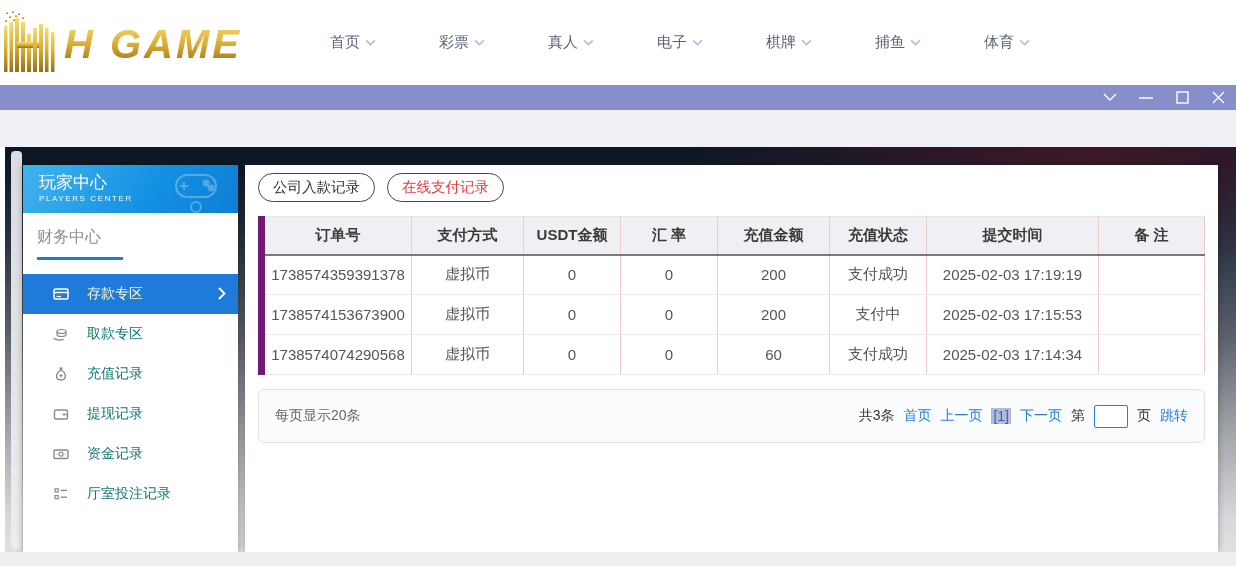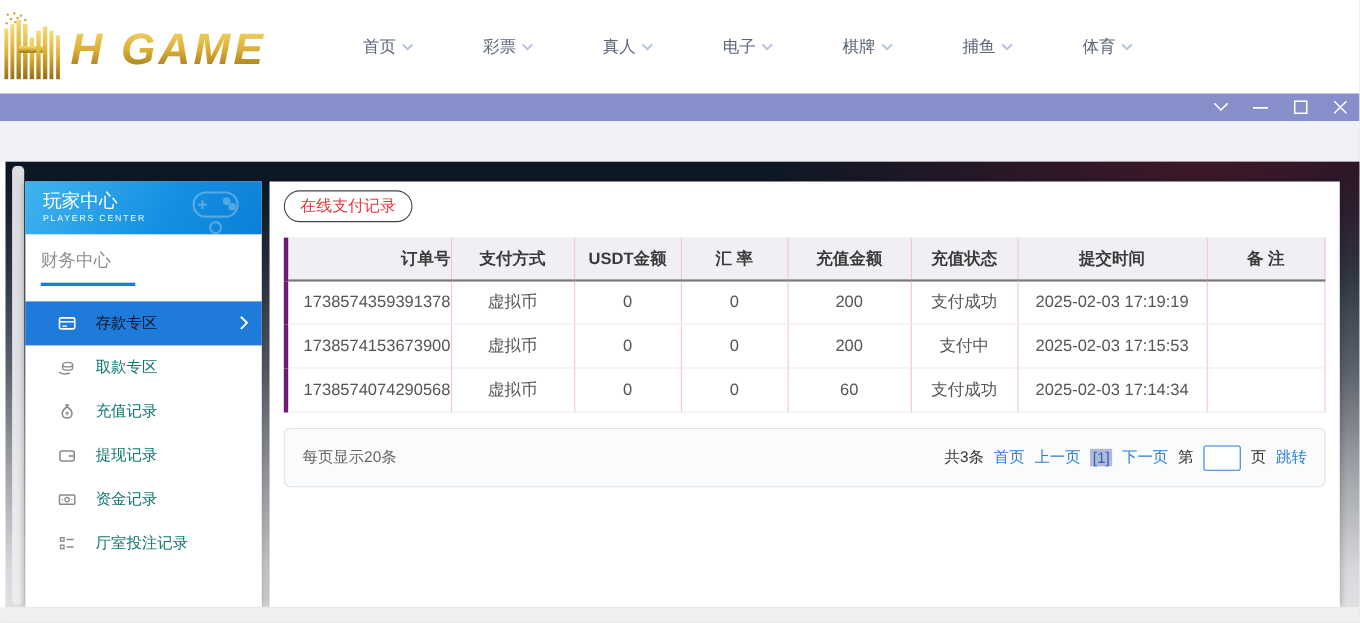--- a/index.html
+++ b/index.html
@@ -36,21 +36,21 @@
   .sb-title { font-size:17px; line-height:22px; }
   .sb-sub { font-size:8px; letter-spacing:1.6px; opacity:.95; }
   .sb-pad-icon { position:absolute; right:10px; top:4px; opacity:.28; }
   .sb-section { padding:14px 14px 8px 14px; }
   .sb-section-label { font-size:16px; color:#8f8f8f; }
   .sb-underline { margin-top:9px; width:86px; height:3px; background:#1f7bd9; }
   .sb-menu { margin-top:6px; }
   .sb-item { position:relative; height:40px; display:flex; align-items:center; padding-left:30px; gap:18px; color:#0f766e; cursor:pointer; }
   .sb-item .sb-icon { width:16px; height:16px; color:#8a8a8a; flex:0 0 16px; }
   .sb-item-label { font-size:14px; }
-  .sb-item.active { background:#1f7bd9; color:#0f172a; }
+  .sb-item.active { background:#1f7bd9; color:#fef9c3; }
   .sb-item.active .sb-icon { color:#fff; }
   .sb-item .sb-arrow { position:absolute; right:12px; top:13px; }
 
   
   .panel { position:absolute; left:240px; top:18px; width:973px; height:387px; background:#ffffff; box-shadow:0 0 7px rgba(0,0,0,0.3); padding:8px 13px 0 13px; }
 
   .tabs { display:flex; gap:12px; }
   .tab { height:29px; padding:0 14px; display:flex; align-items:center; border:1.5px solid #454545; border-radius:16px; background:#fff; font-size:14.5px; color:#333; cursor:pointer; }
   .tab.active { color:#e4393c; }
 
@@ -58,21 +58,21 @@
   .f-label { font-size:15px; color:#333; white-space:nowrap; }
   .f-select { width:80px; height:30px; border:1px solid #9b9b9b; border-radius:2px; background:#fff; display:flex; align-items:center; justify-content:space-between; padding:0 7px; cursor:pointer; }
   .f-select-value { font-size:14.5px; color:#222; }
   .f-input { width:150px; height:30px; border:1px solid #9b9b9b; border-radius:2px; background:#fff; font-size:14.5px; color:#222; padding:0 6px; font-family:inherit; }
   .f-gap { width:6px; }
   .query-btn { margin-left:10px; height:31px; padding:0 13px; background:#2b7fd9; color:#fff; border:none; border-radius:3px; font-size:15px; cursor:pointer; font-family:inherit; }
 
   .records { margin-top:14px; width:947px; border-collapse:collapse; table-layout:fixed; }
   .records th { height:38px; background:#f0eff4; border-left:1px solid #f0c9c9; border-right:1px solid #f0c9c9; border-top:1px solid #e7e7e7; border-bottom:2px solid #7a7a7a; font-size:15px; color:#3a3a3a; font-weight:bold; text-align:center; }
   .records td { height:40px; border-left:1px solid #f0c9c9; border-right:1px solid #f0c9c9; border-bottom:1px solid #ececec; font-size:15px; color:#555; text-align:center; background:#fff; }
-  .records th:first-child, .records td:first-child { border-left:4px solid #701a75;text-align:right; }
+  .records th:first-child, .records td:first-child { border-left:7px solid #701a75; }
 
   .pagerbox { margin-top:14px; height:54px; background:#fafbfc; border:1px solid #e0e2e6; border-radius:6px; display:flex; align-items:center; justify-content:space-between; padding:0 16px; }
   .perpage { font-size:14px; color:#666; }
   .pager { display:flex; align-items:center; gap:9px; font-size:14px; }
   .pg-total { color:#333; }
   .pg-link { color:#2b7fd9; cursor:pointer; text-decoration:none; }
   .pg-current { color:#2b63c9; background:#b4bad4; padding:0 2px; cursor:default; }
   .pg-text { color:#333; }
   .pg-input { width:34px; height:23px; border:1px solid #2b7fd9; border-radius:2px; background:#fff; font-size:14px; text-align:center; font-family:inherit; }
 
@@ -264,20 +264,21 @@
               <line x1="7.5" y1="11.2" x2="14" y2="11.2" stroke="currentColor" stroke-width="1.3"></line>
             </svg>
             <span class="sb-item-label">厅室投注记录</span>
           </div>
         </div>
     </aside>
 
     <main class="panel">
 
       <div class="tabs">
+          <div class="tab">公司入款记录</div>
           <div class="tab active">在线支付记录</div>
         </div>
 
 
       <table class="records">
         <colgroup>
           <col style="width:150px">
             <col style="width:112px">
             <col style="width:97px">
             <col style="width:97px">

